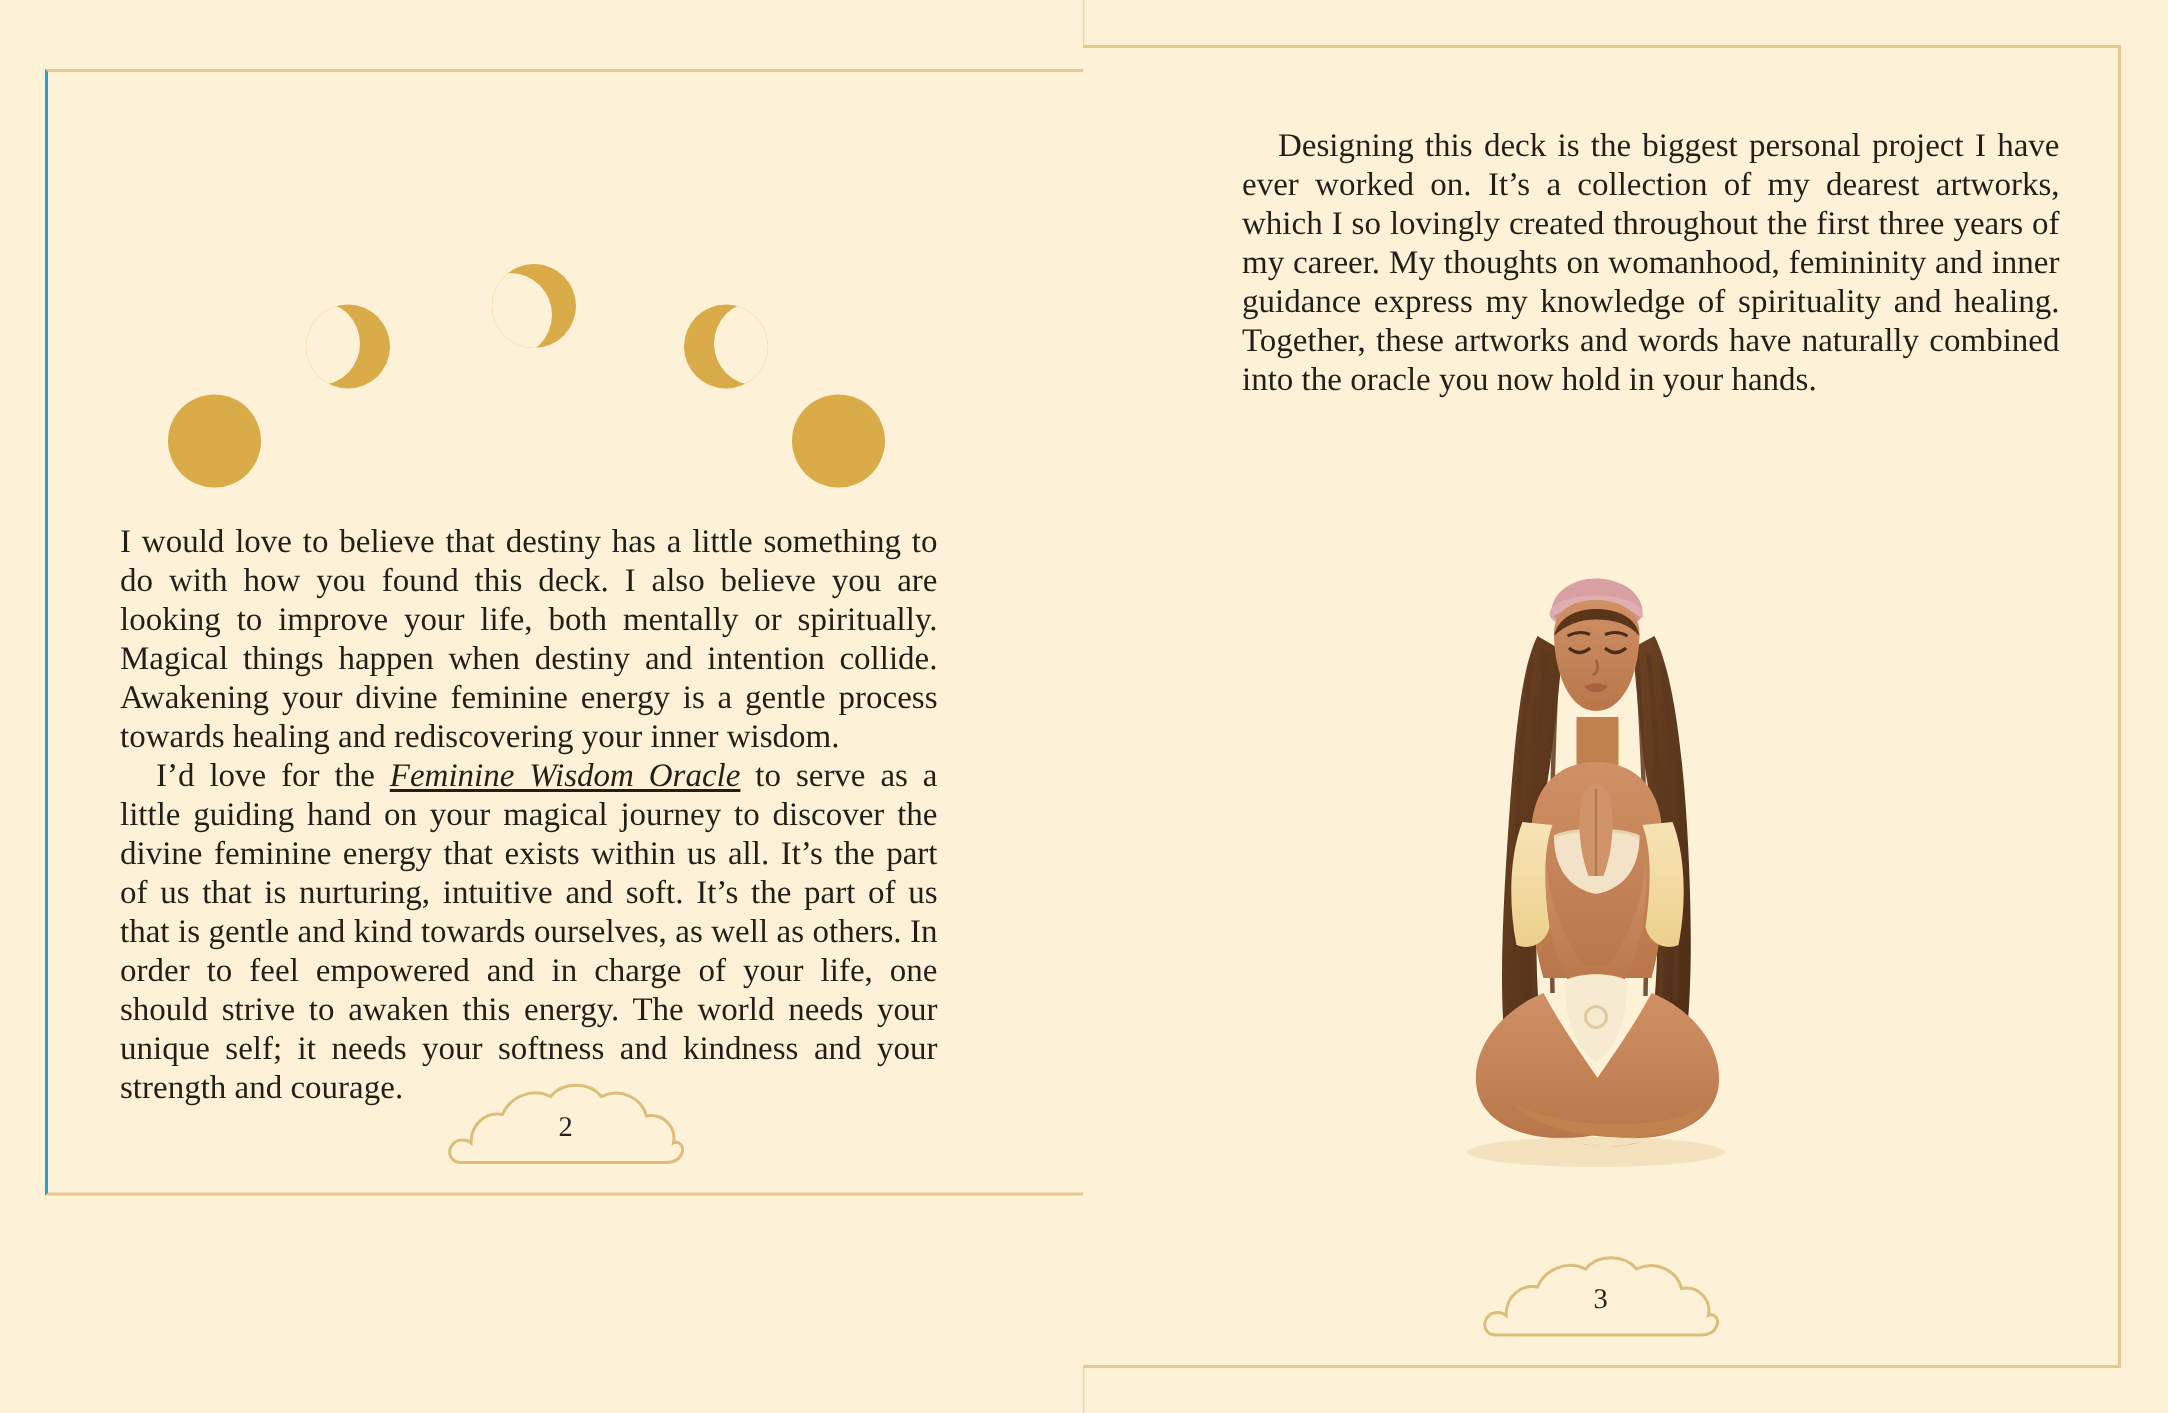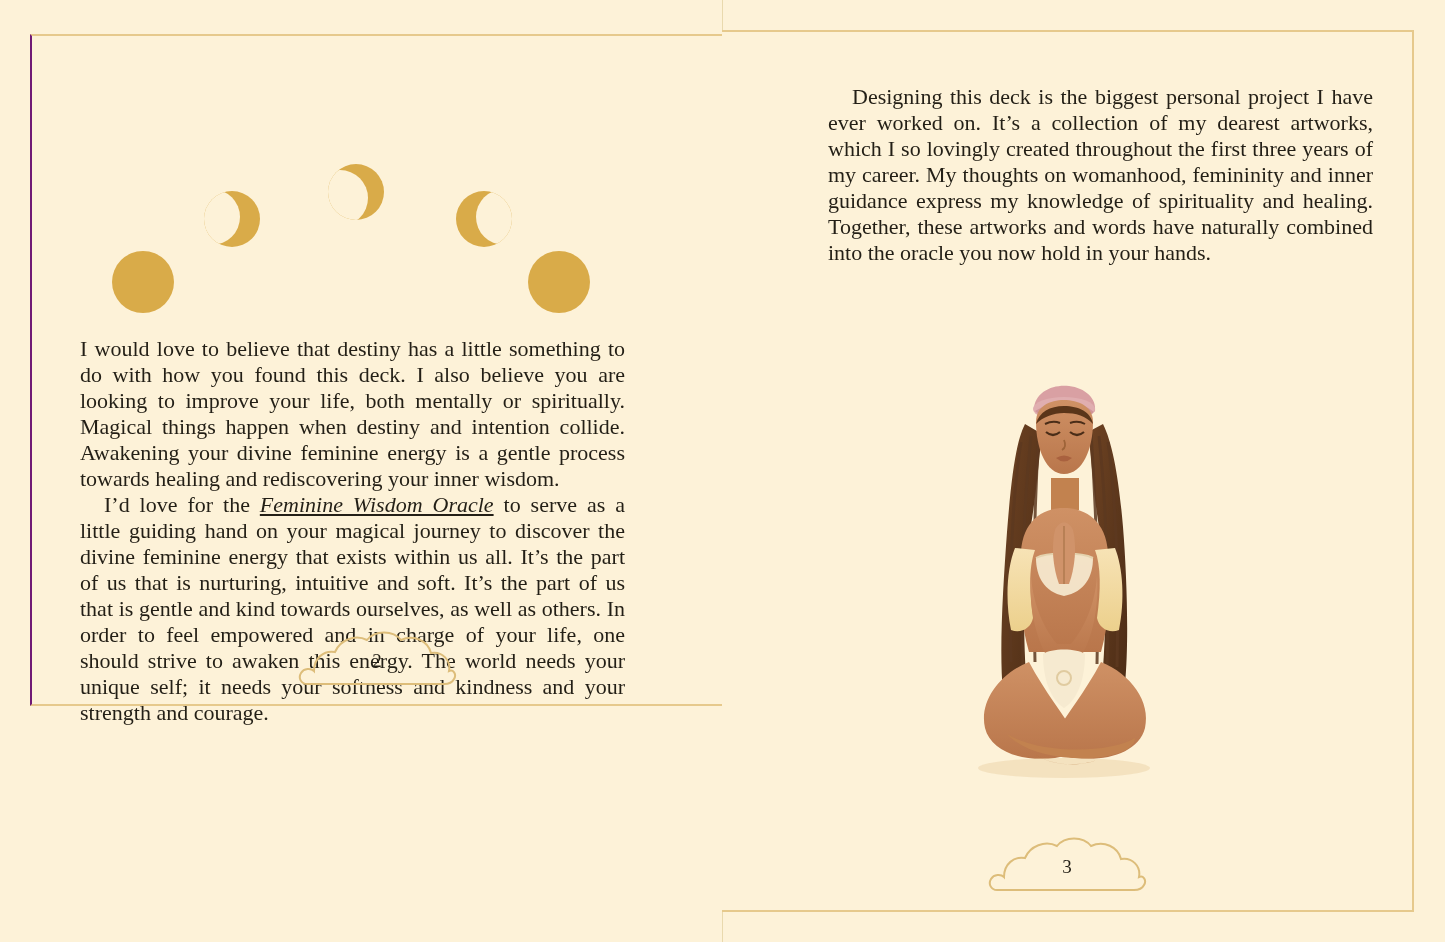--- a/index.html
+++ b/index.html
@@ -24,26 +24,26 @@
   }
 
   .page {
     position: relative;
     width: 722px;
     height: 942px;
     box-sizing: border-box;
     background: #fdf2d8;
   }
   .page-left {
-    border-left: 2px solid #701a75;
+    border-left: 2px solid #0ea5e9;
     border-top: 2px solid #e6c98c;
     border-bottom: 2px solid #e6c98c;
-    margin: 34px 0 30px 30px;
+    margin: 46px 0 30px 30px;
     width: 692px;
-    height: 672px;
+    height: 751px;
   }
   .page-right {
     border-right: 2px solid #e6c98c;
     border-top: 2px solid #e6c98c;
     border-bottom: 2px solid #e6c98c;
     margin: 30px 30px 30px 0;
     width: 692px;
     height: 882px;
   }
 

